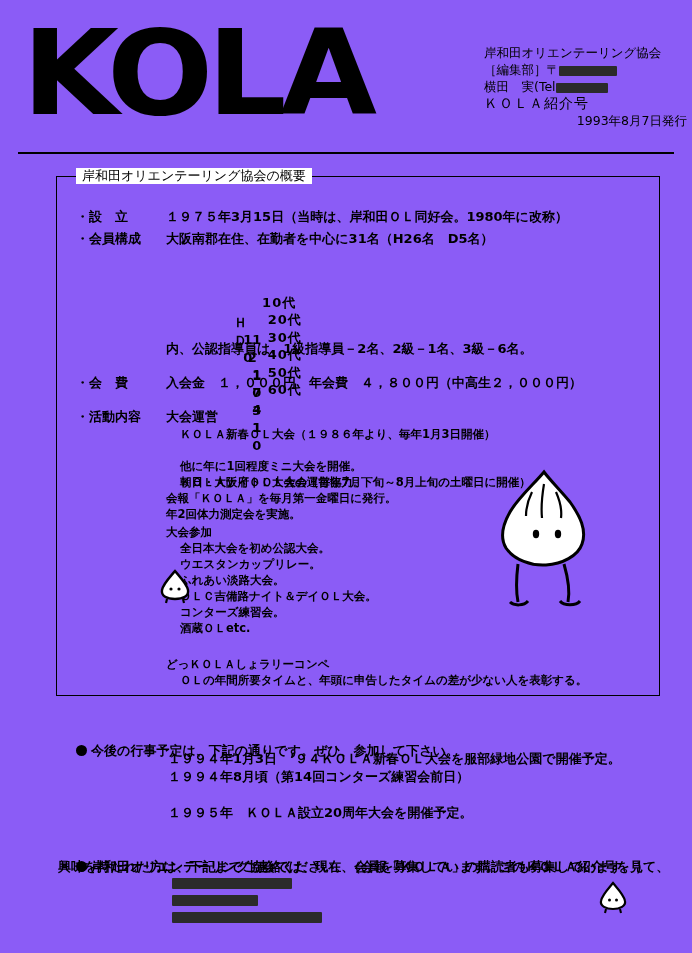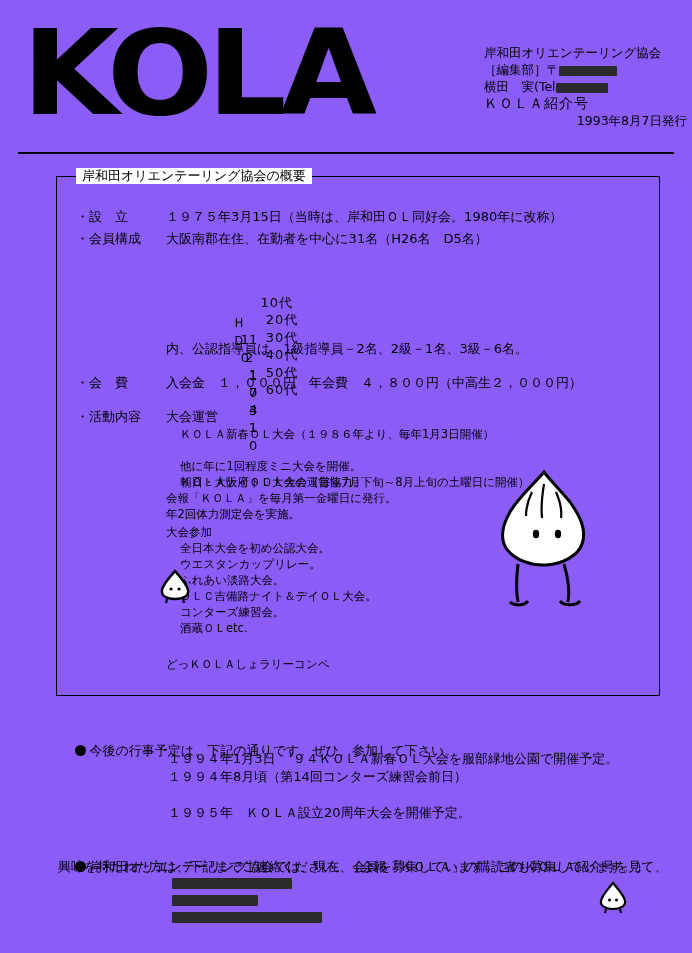--- a/index.html
+++ b/index.html
@@ -101,20 +101,21 @@
     line-height: 16px;
     white-space: nowrap;
   }
 
   
   .tx {
     position: absolute;
     font-size: 13px;
     line-height: 17.5px;
     white-space: pre;
+    font-weight: bold;
   }
   .tx.sm { font-size: 11.5px; line-height: 16px; }
   .tx.wide { letter-spacing: 1px; }
 
   
   .mascot-big {
     position: absolute;
     left: 488px;
     top: 468px;
     width: 112px;
@@ -239,20 +240,21 @@
 
   <div class="tx sm" style="left:166px; top:524px;">大会参加</div>
   <div class="tx sm" style="left:180px; top:540px;">全日本大会を初め公認大会。</div>
   <div class="tx sm" style="left:180px; top:556px;">ウエスタンカップリレー。</div>
   <div class="tx sm" style="left:180px; top:572px;">ふれあい淡路大会。</div>
   <div class="tx sm" style="left:180px; top:588px;">ＯＬＣ吉備路ナイト＆デイＯＬ大会。</div>
   <div class="tx sm" style="left:180px; top:604px;">コンターズ練習会。</div>
   <div class="tx sm" style="left:180px; top:620px;">酒蔵ＯＬetc.</div>
 
   <div class="tx sm" style="left:166px; top:656px;">どっＫＯＬＡしょラリーコンペ</div>
+  <div class="tx sm" style="left:180px; top:672px;">ＯＬの年間所要タイムと、年頭に申告したタイムの差が少ない人を表彰する。</div>
 
   <div class="mascot-big">
     <svg viewBox="0 0 112 140" width="112" height="140" xmlns="http://www.w3.org/2000/svg">
       <path d="M56 4 C46 16 30 30 22 44 C14 58 12 70 18 80 C26 92 44 98 58 97 C74 96 90 88 94 76 C99 62 92 48 82 34 C72 22 62 12 56 4 Z" fill="#ffffff" stroke="#000" stroke-width="3"></path>
       <path d="M44 24 C40 32 38 40 38 48" fill="none" stroke="#000" stroke-width="2.2"></path>
       <path d="M56 16 C54 28 53 40 54 50" fill="none" stroke="#000" stroke-width="2.2"></path>
       <path d="M68 24 C72 33 74 42 73 50" fill="none" stroke="#000" stroke-width="2.2"></path>
       <ellipse cx="48" cy="66" rx="3.2" ry="4.2" fill="#000"></ellipse>
       <ellipse cx="70" cy="66" rx="3.2" ry="4.2" fill="#000"></ellipse>
       <path d="M30 96 C28 112 28 124 30 134" fill="none" stroke="#000" stroke-width="3"></path>

